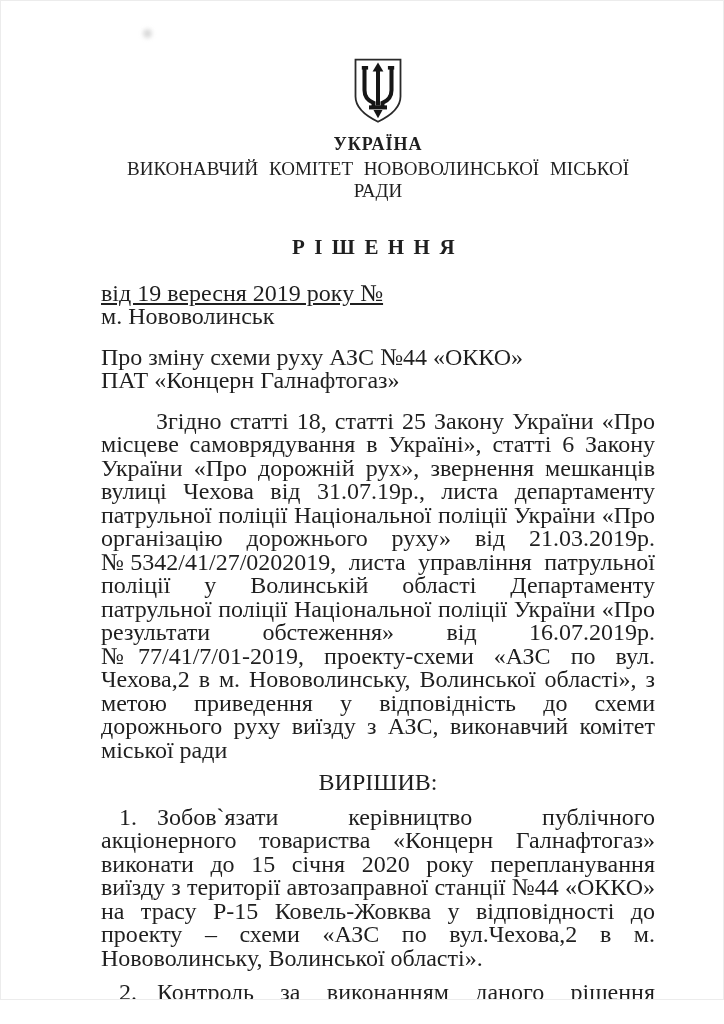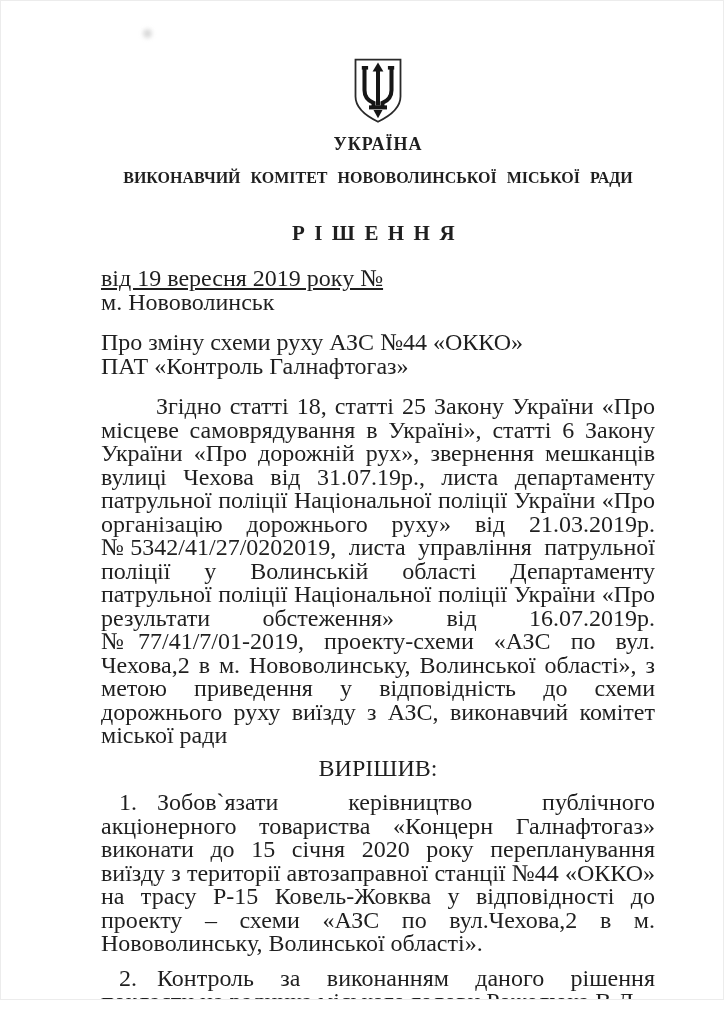--- a/index.html
+++ b/index.html
@@ -37,24 +37,24 @@
   .country {
     text-align: center;
     font-weight: bold;
     font-size: 18px;
     letter-spacing: 1px;
     margin-top: 2px;
     line-height: 1.1;
   }
   .org1 {
     text-align: center;
-    font-weight: bold;
-    font-size: 16px;
+    font-weight: normal;
+    font-size: 19px;
     word-spacing: 6px;
-    margin-top: 14px;
+    margin-top: 3px;
     line-height: 1.15;
   }
   .org2 {
     text-align: center;
     font-size: 17.5px;
     margin-top: 2px;
     line-height: 1.15;
   }
   .doc-type {
     text-align: center;
@@ -129,21 +129,21 @@
 
 
   <div class="doc-type">РІШЕННЯ</div>
 
   <p class="body-text date-line"><span class="u">від 19 вересня 2019 року №</span></p>
 
   <p class="body-text">м. Нововолинськ</p>
 
   <div class="body-text subject">
     <p>Про зміну схеми руху АЗС №44 «ОККО»</p>
-    <p>ПАТ «Контроль Галнафтогаз»</p>
+    <p>ПАТ «Концерн Галнафтогаз»</p>
   </div>
 
   <p class="body-text preamble">Згідно статті 18, статті 25 Закону України «Про місцеве самоврядування в Україні», статті 6 Закону України «Про дорожній рух», звернення мешканців вулиці Чехова від 31.07.19р., листа департаменту патрульної поліції Національної поліції України «Про організацію дорожнього руху» від 21.03.2019р. №5342/41/27/0202019, листа управління патрульної поліції у Волинській області Департаменту патрульної поліції Національної поліції України «Про результати обстеження» від 16.07.2019р. №77/41/7/01-2019, проекту-схеми «АЗС по вул. Чехова,2 в м. Нововолинську, Волинської області», з метою приведення у відповідність до схеми дорожнього руху виїзду з АЗС, виконавчий комітет міської ради</p>
 
   <p class="body-text decision-word">ВИРІШИВ:</p>
 
   <p class="body-text list-item"><span>1.</span><span class="gap"></span><span>Зобов`язати керівництво публічного акціонерного товариства «Концерн Галнафтогаз» виконати до 15 січня 2020 року перепланування виїзду з території автозаправної станції №44 «ОККО» на трасу Р-15 Ковель-Жовква у відповідності до проекту – схеми «АЗС по вул.Чехова,2 в м. Нововолинську, Волинської області».</span></p>
 
   <p class="body-text list-item"><span>2.</span><span class="gap"></span><span>Контроль за виконанням даного рішення покласти на радника міського голови Рожелюка В.Д.</span></p>
 

